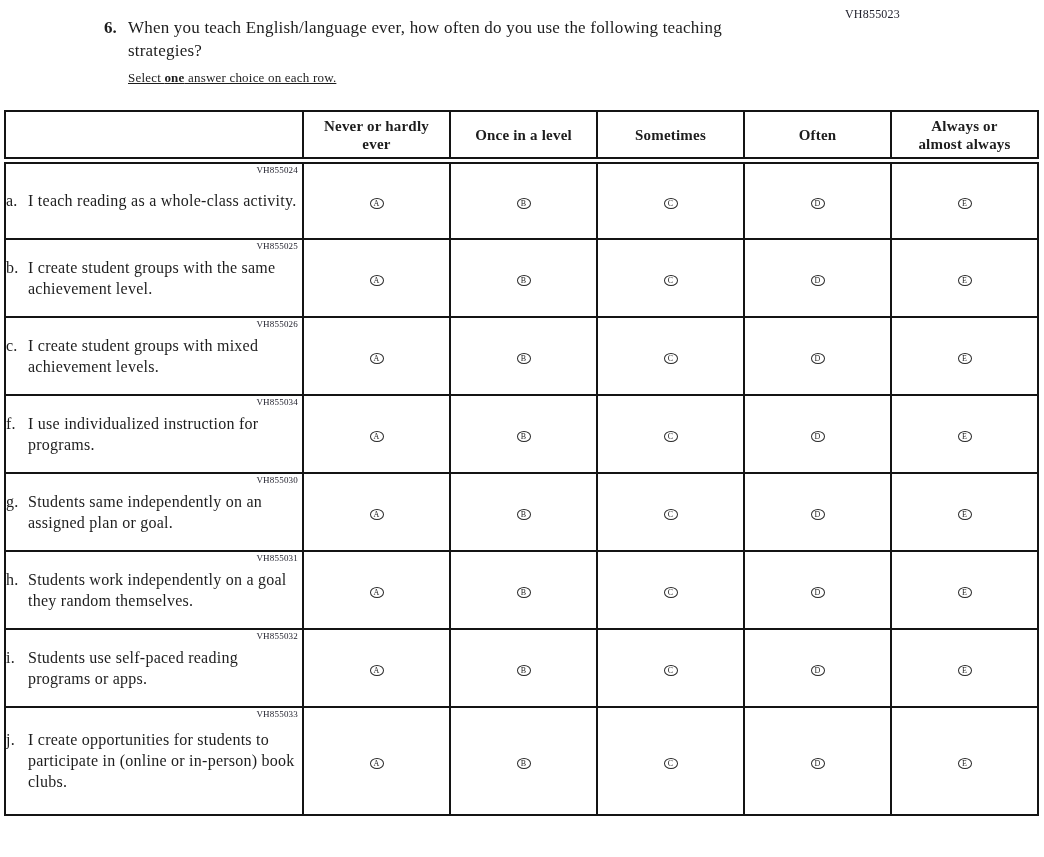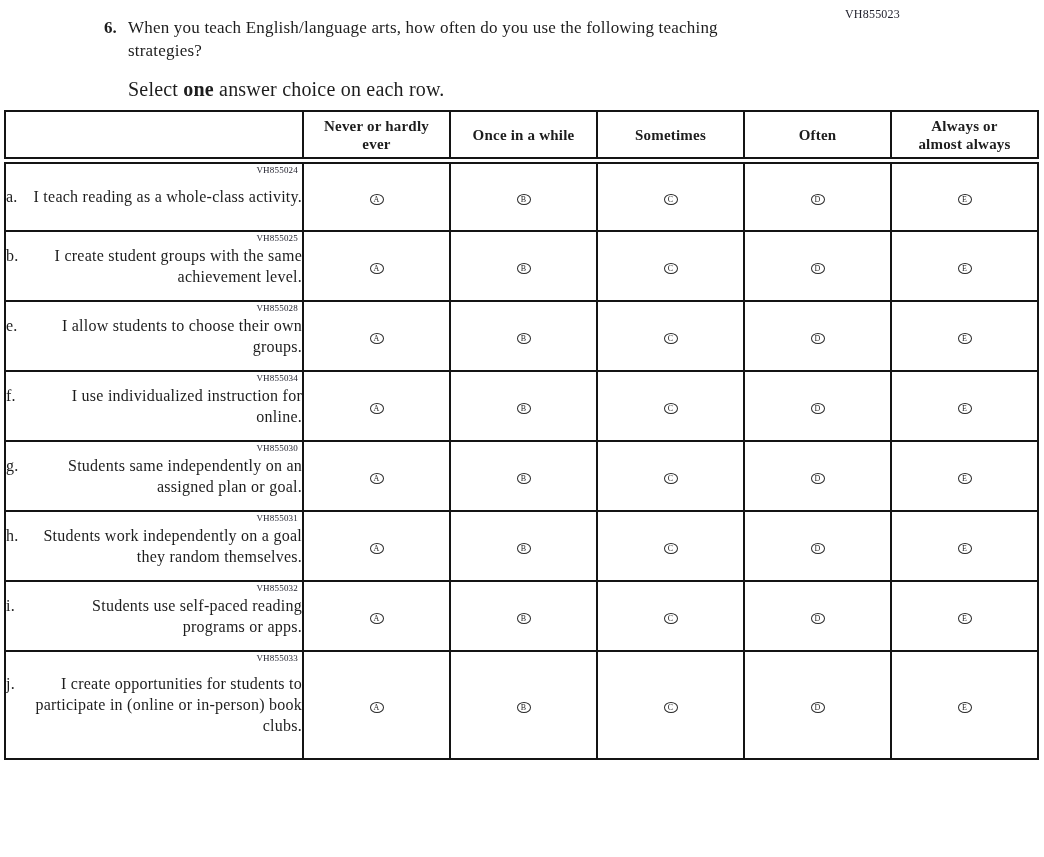--- a/index.html
+++ b/index.html
@@ -39,24 +39,25 @@
     flex: none;
     line-height: 23px;
   }
   .q-text {
     font-size: 17px;
     line-height: 23px;
     width: 668px;
     letter-spacing: 0.2px;
   }
   .q-instruction {
-    margin-top: 16px;
+    margin-top: 8px;
     margin-left: 24px;
-    font-size: 20px;
-    letter-spacing: 0.2px;
+    font-size: 13px;
+    letter-spacing: 0.2px;
+    text-decoration: underline;
   }
   .q-instruction b { font-weight: bold; }
 
   table.grid {
     position: absolute;
     left: 4px;
     top: 110px;
     width: 1033px;
     border-collapse: collapse;
     table-layout: fixed;
@@ -69,21 +70,21 @@
     border-bottom: 7px double #141414;
     font-size: 15px;
     font-weight: bold;
     text-align: center;
     vertical-align: middle;
     line-height: 18px;
     white-space: pre-line;
     height: 45px;
     letter-spacing: 0.2px;
   }
-  tbody tr { height: 70px; }
+  tbody tr { height: 78px; }
   tbody tr:nth-child(8) { height: 108px; }
   tbody tr:nth-child(10) { height: 98px; }
 
   td.label-cell {
     position: relative;
     vertical-align: middle;
     padding: 8px 2px 2px 13px;
   }
   .row-code {
     position: absolute;
@@ -96,21 +97,21 @@
   .stmt {
     display: flex;
     font-size: 16px;
     line-height: 21px;
     letter-spacing: 0.25px;
   }
   .stmt-letter {
     width: 22px;
     flex: none;
   }
-  .stmt-text { flex: 1; text-align: right; }
+  .stmt-text { flex: 1; }
 
   td.opt-cell {
     text-align: center;
     vertical-align: middle;
     cursor: pointer;
   }
   .bubble {
     display: inline-flex;
     width: 14px;
     height: 11px;
@@ -126,40 +127,40 @@
   }
 </style>
 </head>
 <body>
 
 <span class="page-code">VH855023</span>
 
 <div class="question-block">
   <div class="q-row">
     <span class="q-number">6.</span>
-    <span class="q-text">When you teach English/language arts, how often do you use the following teaching strategies?</span>
+    <span class="q-text">When you teach English/language ever, how often do you use the following teaching strategies?</span>
   </div>
   <div class="q-instruction"><span>Select </span><b>one</b><span> answer choice on each row.</span></div>
 </div>
 
 <table class="grid">
   <colgroup>
     <col style="width:298px">
     <col style="width:147px">
     <col style="width:147px">
     <col style="width:147px">
     <col style="width:147px">
     <col style="width:147px">
   </colgroup>
   <thead>
     <tr>
       <th></th>
       <th>Never or hardly
 ever</th>
-      <th>Once in a while</th>
+      <th>Once in a level</th>
       <th>Sometimes</th>
       <th>Often</th>
       <th>Always or
 almost always</th>
     </tr>
   </thead>
   <tbody>
   <tr>
         <td class="label-cell">
           <span class="row-code">VH855024</span>
@@ -183,38 +184,38 @@
           </div>
         </td>
         <td class="opt-cell"><span class="bubble">A</span></td>
         <td class="opt-cell"><span class="bubble">B</span></td>
         <td class="opt-cell"><span class="bubble">C</span></td>
         <td class="opt-cell"><span class="bubble">D</span></td>
         <td class="opt-cell"><span class="bubble">E</span></td>
       </tr>
       <tr>
         <td class="label-cell">
-          <span class="row-code">VH855028</span>
-          <div class="stmt">
-            <span class="stmt-letter">e.</span>
-            <span class="stmt-text">I allow students to choose their own groups.</span>
+          <span class="row-code">VH855026</span>
+          <div class="stmt">
+            <span class="stmt-letter">c.</span>
+            <span class="stmt-text">I create student groups with mixed achievement levels.</span>
           </div>
         </td>
         <td class="opt-cell"><span class="bubble">A</span></td>
         <td class="opt-cell"><span class="bubble">B</span></td>
         <td class="opt-cell"><span class="bubble">C</span></td>
         <td class="opt-cell"><span class="bubble">D</span></td>
         <td class="opt-cell"><span class="bubble">E</span></td>
       </tr>
       <tr>
         <td class="label-cell">
           <span class="row-code">VH855034</span>
           <div class="stmt">
             <span class="stmt-letter">f.</span>
-            <span class="stmt-text">I use individualized instruction for online.</span>
+            <span class="stmt-text">I use individualized instruction for programs.</span>
           </div>
         </td>
         <td class="opt-cell"><span class="bubble">A</span></td>
         <td class="opt-cell"><span class="bubble">B</span></td>
         <td class="opt-cell"><span class="bubble">C</span></td>
         <td class="opt-cell"><span class="bubble">D</span></td>
         <td class="opt-cell"><span class="bubble">E</span></td>
       </tr>
       <tr>
         <td class="label-cell">

